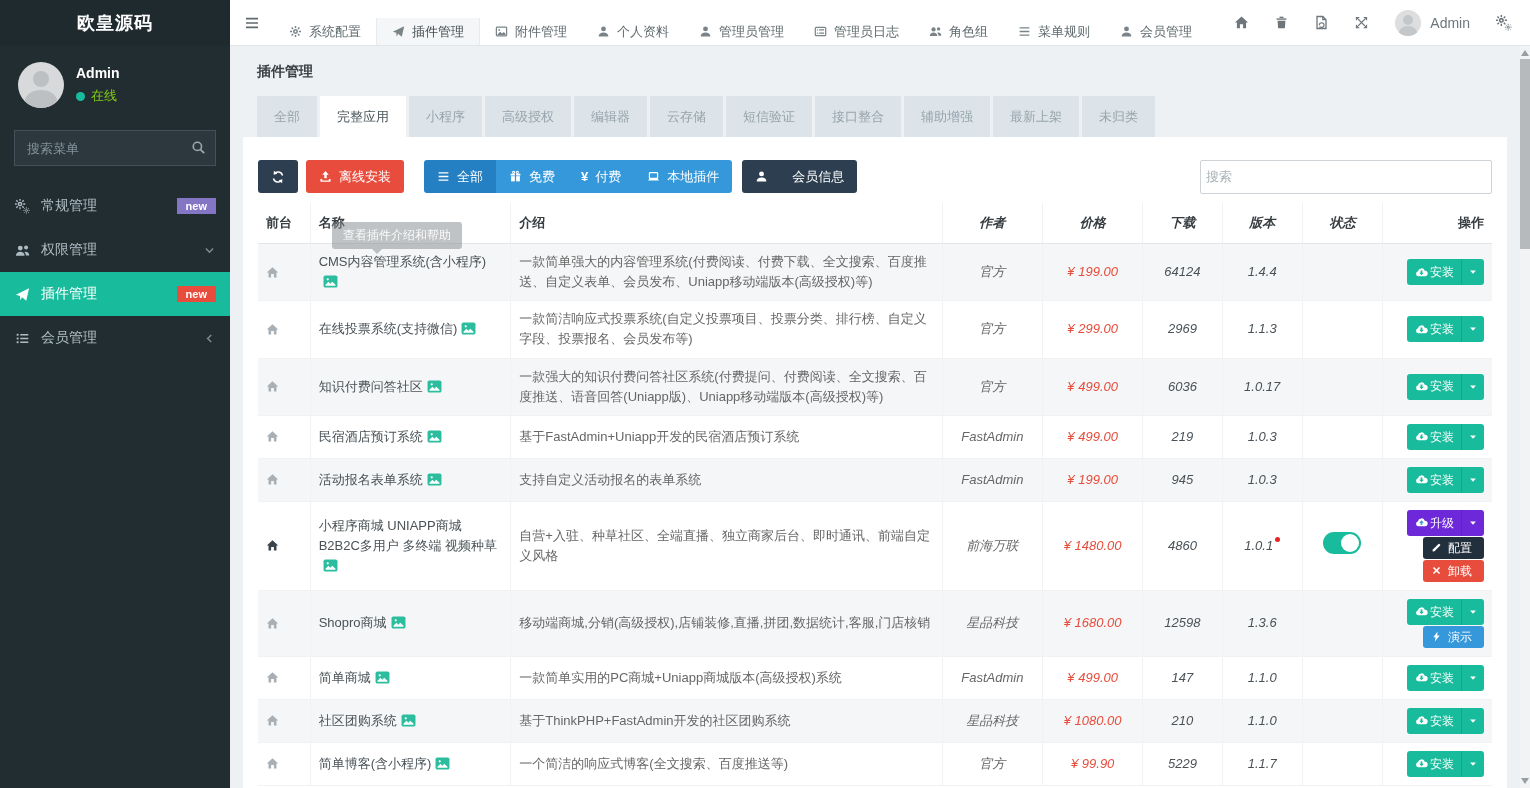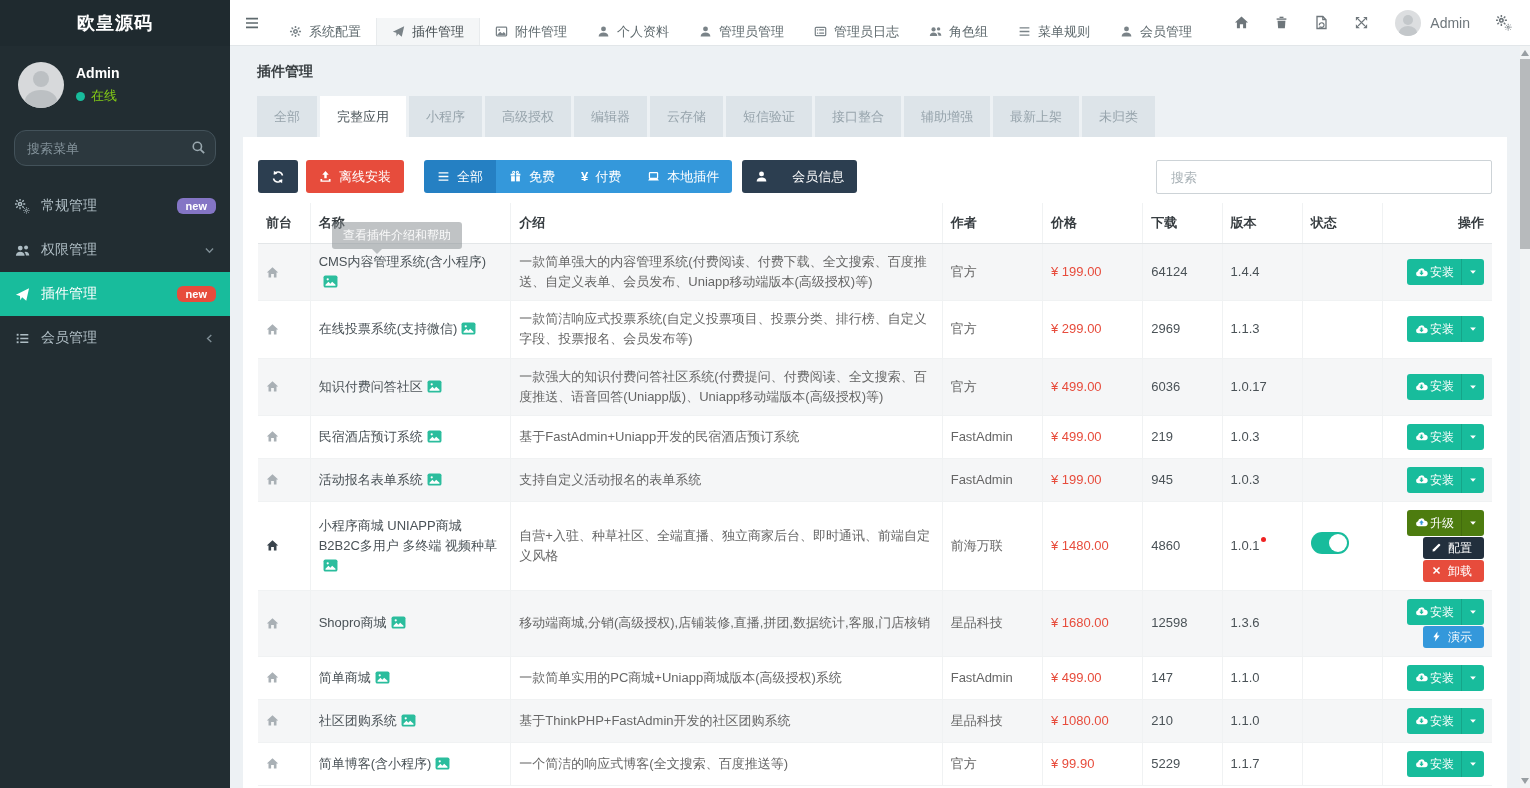--- a/index.html
+++ b/index.html
@@ -12,29 +12,29 @@
   .logo { height:46px; line-height:46px; text-align:center; color:#fff; font-size:18px; font-weight:bold; background:#1f2a2f; letter-spacing:1px; }
   .user-panel { display:flex; align-items:flex-start; padding:16px 14px 14px 18px; }
   .avatar { width:46px; height:46px; border-radius:50%; background:#d7d9db; position:relative; overflow:hidden; flex:none; }
   .av-head { position:absolute; left:15px; top:9px; width:16px; height:16px; border-radius:50%; background:#bcc0c3; }
   .av-body { position:absolute; left:7px; top:28px; width:32px; height:22px; border-radius:50%; background:#bcc0c3; }
   .user-meta { margin-left:12px; padding-top:3px; }
   .user-name { color:#fff; font-size:14px; font-weight:bold; }
   .user-status { margin-top:6px; color:#84cc16; font-size:13px; display:flex; align-items:center; gap:6px; }
   .dot { width:9px; height:9px; border-radius:50%; background:#18bc9c; display:inline-block; }
   .side-search { margin:8px 14px 18px; position:relative; }
-  .side-search input { width:100%; height:36px; background:#2c383e; border:1px solid #43525a; border-radius:12px; color:#cfd8dc; font-size:13px; padding:0 34px 0 12px; outline:none; }
+  .side-search input { width:100%; height:36px; background:#2c383e; border:1px solid #43525a; border-radius:0; color:#cfd8dc; font-size:13px; padding:0 34px 0 12px; outline:none; }
   .side-search input::placeholder { color:#84939b; }
   .side-search .s-ico { position:absolute; right:10px; top:10px; color:#9aa8af; }
   .smenu-item { height:44px; display:flex; align-items:center; padding:0 14px 0 15px; color:#b0bec5; font-size:14px; cursor:pointer; }
   .smenu-item .mi { width:24px; color:#aebdc4; flex:none; }
   .smenu-item.active { background:#18bc9c; color:#fff; }
   .smenu-item.active .mi { color:#fff; }
   .smenu-label { flex:1; margin-left:2px; }
-  .mbadge { font-size:11px; font-weight:bold; color:#fff; padding:2px 9px; border-radius:6px;margin-left:32px; }
+  .mbadge { font-size:11px; font-weight:bold; color:#fff; padding:2px 9px; border-radius:0;margin-left:32px; }
   .march { color:#7f8e95; }
 
   
   #topnav { position:fixed; left:230px; top:0; width:1300px; height:46px; background:#fff; border-bottom:1px solid #e2e6e9; display:flex; align-items:stretch; z-index:4; }
   .nav-toggle { width:44px; display:flex; align-items:center; justify-content:center; color:#5f6a6e; cursor:pointer; }
   #nav-items { display:flex; align-items:stretch; }
   .tnav-item { display:flex; align-items:center; gap:7px; padding:0 15px; font-size:13px; color:#5f6a6e; cursor:pointer; white-space:nowrap;margin-top:18px; }
   .tnav-item .ni { color:#7a8388; }
   .tnav-item.active { background:#f4f6f7; border-left:1px solid #e8ebed; border-right:1px solid #e8ebed; color:#464f53; }
   .nav-right { margin-left:auto; display:flex; align-items:center; padding-right:14px; }
@@ -63,49 +63,49 @@
 
   
   .toolbar { display:flex; align-items:center; margin-top:8px; position:relative; }
   .btn { height:33px; border:none; border-radius:3px; color:#fff; font-size:13px; display:inline-flex; align-items:center; gap:7px; padding:0 13px; cursor:pointer; }
   .btn-refresh { background:#2c3e50; width:40px; justify-content:center; padding:0; }
   .btn-offline { background:#e74c3c; margin-left:8px; }
   .fgroup { display:flex; margin-left:20px; border-radius:3px; overflow:hidden; }
   .fgroup .btn { border-radius:0; background:#3498db; }
   .fgroup .btn.active { background:#2580c3; }
   .btn-member { background:#2c3e50; margin-left:10px;gap:24px; }
-  .tb-search { position:absolute; right:0; top:0; width:336px; height:34px; border:1px solid #cdd3d7; border-radius:2px; font-size:13px; padding:0 14px; color:#555; outline:none; }
+  .tb-search { position:absolute; right:0; top:0; width:292px; height:34px; border:1px solid #cdd3d7; border-radius:2px; font-size:13px; padding:0 5px; color:#555; outline:none;font-family:Liberation Mono, monospace; }
   .tb-search::placeholder { color:#a7b0b5; }
   .ticon { font-weight:bold; font-size:13px; }
 
   
   .tablewrap { position:relative; margin-top:10px; }
   table { width:100%; border-collapse:collapse; font-size:13px; table-layout:fixed; }
   th { font-weight:bold; color:#373d41; padding:11px 8px; border-bottom:1px solid #e3e6e8; border-left:1px solid #f0f2f3; }
   th:first-child { border-left:none; }
   td { padding:8px; border-bottom:1px solid #f0f2f3; border-left:1px solid #f0f2f3; color:#666; vertical-align:middle; line-height:1.55; }
   td:first-child { border-left:none; }
   tr.striped td { background:#f5f6f7; }
-  .al { text-align:left; } .ac { text-align:left; } .ar { text-align:right; }
+  .al { text-align:left; } .ac { text-align:center;font-style:italic; } .ar { text-align:right; }
   td.c-front { text-align:center; color:#a9b0b5; }
   td.c-front.on { color:#39434b; }
   .pname { color:#4a5257; }
   .img-badge { display:inline-block; vertical-align:-2px; margin-left:4px; }
   td.c-price { color:#e74c3c; }
   td.c-down, td.c-ver { color:#4a5257; }
   .vdot { display:inline-block; width:5px; height:5px; border-radius:50%; background:#ef2222; vertical-align:8px; margin-left:2px; }
   .toggle { display:inline-block; width:38px; height:22px; border-radius:11px; background:#18bc9c; position:relative; cursor:pointer; }
   .toggle .knob { position:absolute; right:2px; top:2px; width:18px; height:18px; border-radius:50%; background:#fff; }
   .actions { display:flex; flex-direction:column; align-items:flex-end; gap:1px;text-align:right; }
   .rbtn { display:inline-flex; align-items:center; border-radius:3px; color:#fff; font-size:12px; cursor:pointer; height:26px; overflow:hidden; }
   .rbtn .lab { padding:0 4px 0 2px; }
   .rbtn .lead { padding-left:8px; display:flex; align-items:center; }
   .caretseg { height:100%; display:flex; align-items:center; padding:0 6px; border-left:1px solid rgba(0,0,0,0.12); margin-left:3px; }
   .btn-install { background:#18bc9c; } .btn-install .icut { fill:#18bc9c; }
-  .btn-upgrade { background:#4d7c0f; } .btn-upgrade .icut { fill:#3498db; }
+  .btn-upgrade { background:#6d28d9; } .btn-upgrade .icut { fill:#3498db; }
   .rbtn.small { height:22px; padding:11px 8px; gap:4px; }
   .btn-config { background:#222f3d; }
   .btn-uninstall { background:#e74c3c; }
   .btn-demo { background:#3498db; }
 
   .htooltip { position:absolute; left:74px; top:19px; background:rgba(130,136,140,0.5); color:rgba(255,255,255,0.92); font-size:12px; padding:5px 11px; border-radius:3px; pointer-events:none; white-space:nowrap; }
   .htooltip:after { content:""; position:absolute; left:40px; bottom:-5px; border-left:5px solid transparent; border-right:5px solid transparent; border-top:5px solid rgba(130,136,140,0.5); }
 </style>
 </head>
 <body>

